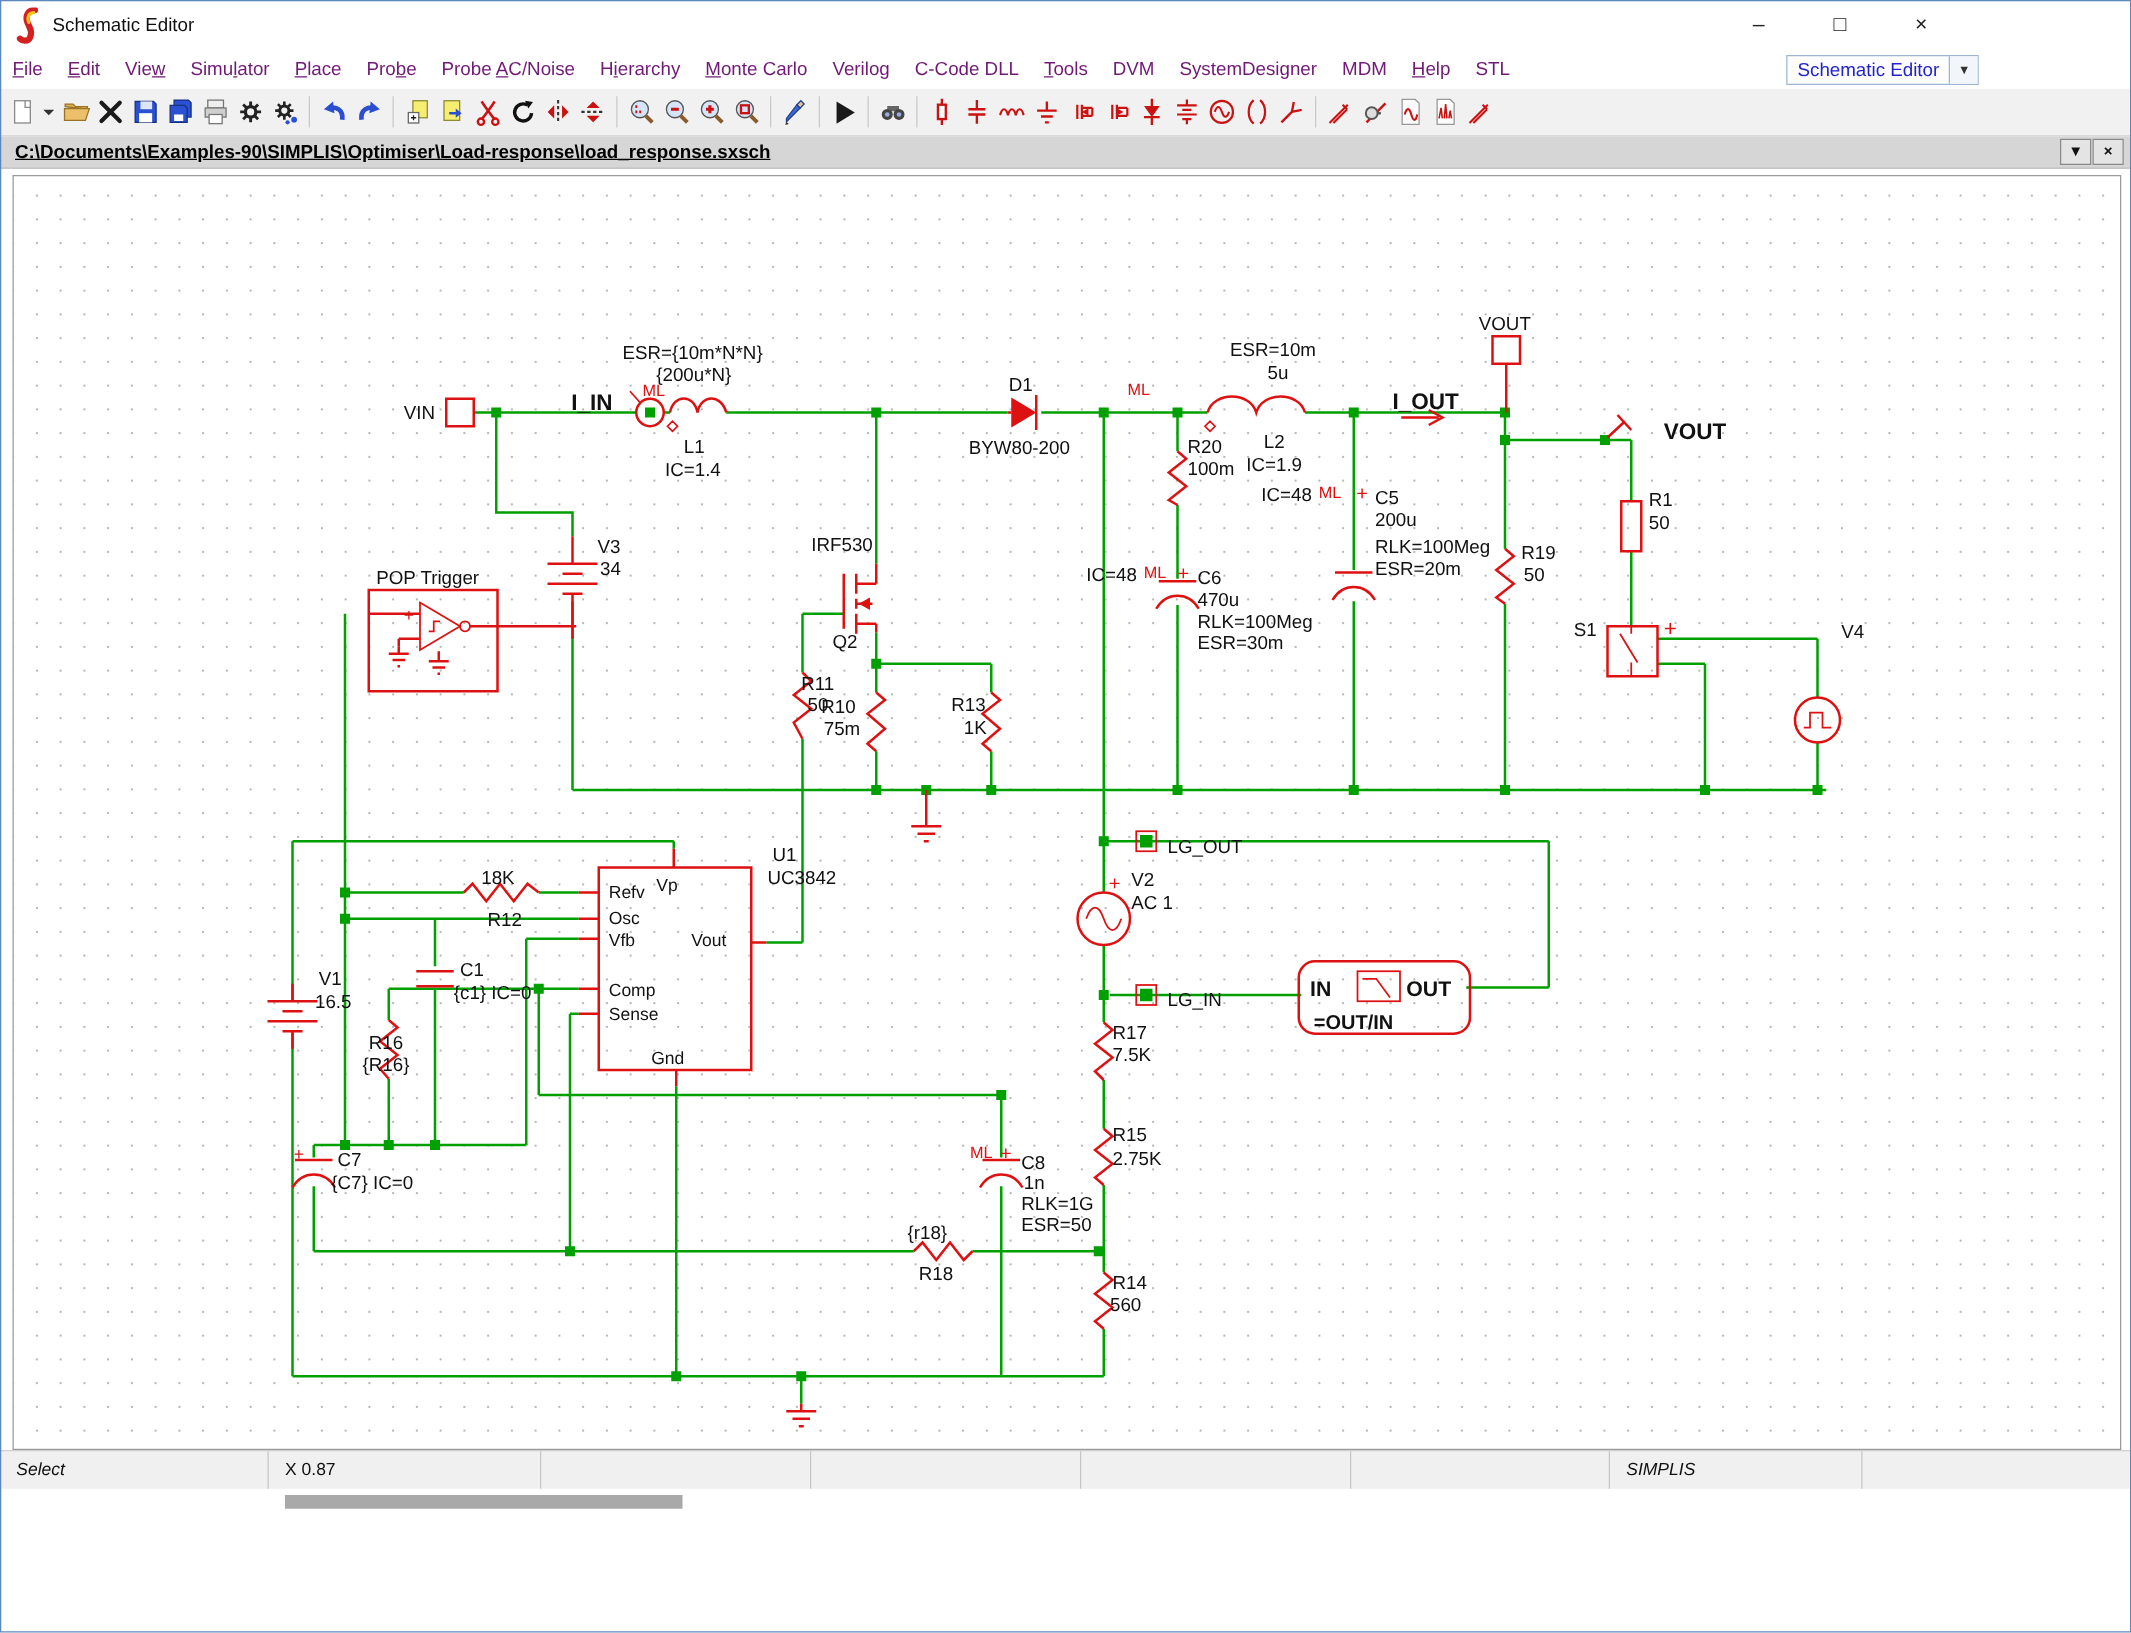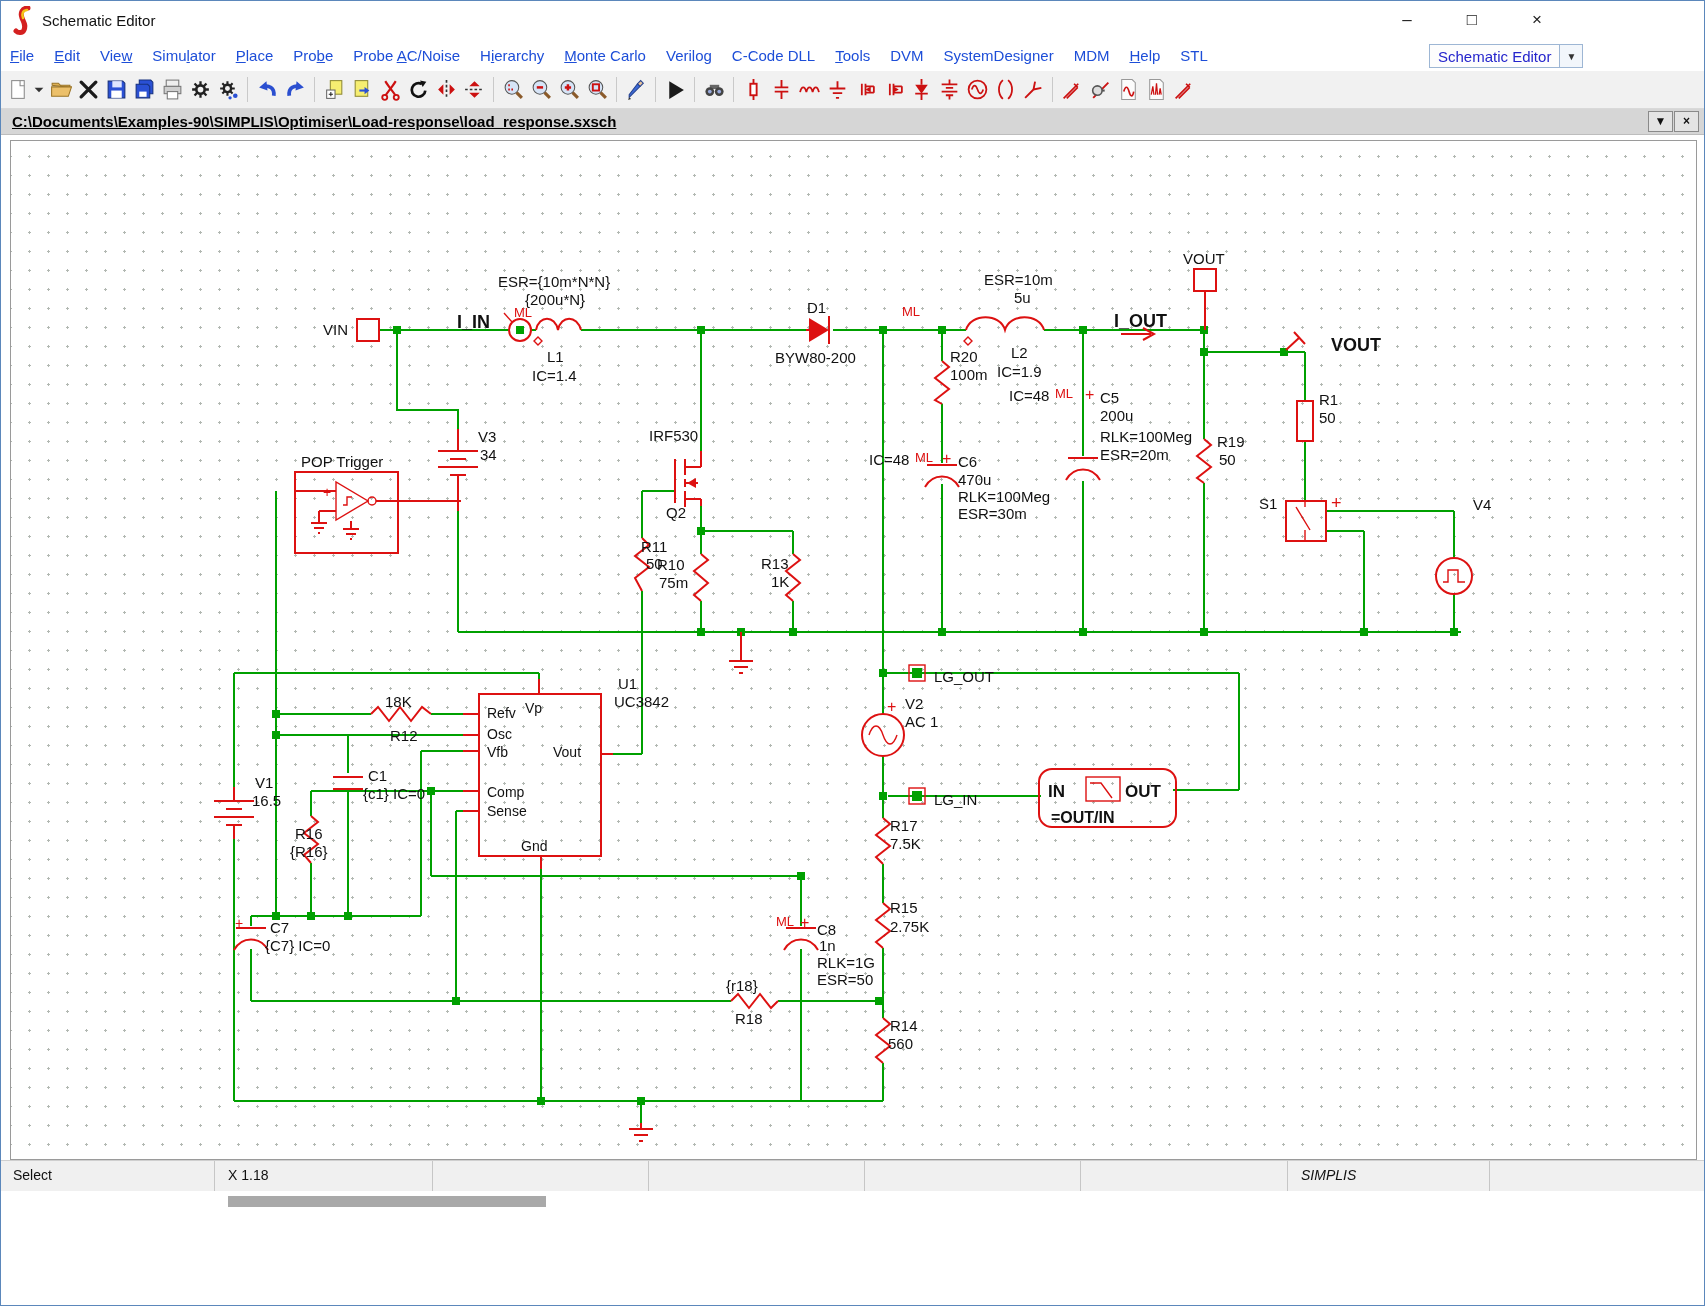--- a/index.html
+++ b/index.html
@@ -7,21 +7,21 @@
        font-family:"Liberation Sans",sans-serif;overflow:hidden;}
   .frame{position:absolute;inset:0;border:1px solid #5b87bb;pointer-events:none;z-index:50;}
   
   .titlebar{position:absolute;top:0;left:0;right:0;height:42px;background:#fff;}
   .logo{position:absolute;left:12px;top:6px;}
   .title{position:absolute;left:42px;top:12px;font-size:15px;color:#111;}
   .winbtn{position:absolute;top:4px;width:46px;height:32px;text-align:center;
           font-size:17px;line-height:32px;color:#222;}
   
   .menubar{position:absolute;top:42px;left:0;right:0;height:29px;background:#fff;}
-  .menu-item{display:inline-block;padding:5px 10px 4px 10px;font-size:15px;color:#1d4ed8;}
+  .menu-item{display:inline-block;padding:5px 10px 4px 10px;font-size:15px;color:#701a75;}
   .menu-item .u{text-decoration:underline;}
   .combo{position:absolute;left:1429px;top:2px;height:22px;border:1px solid #9db6d4;
          background:#fdfdfd;display:flex;align-items:center;font-size:15px;color:#2424cc;}
   .combo .lbl{padding:0 8px;}
   .combo .caret{border-left:1px solid #9db6d4;padding:0 6px;font-size:10px;color:#333;height:100%;
                 display:flex;align-items:center;background:#f2f6fb;}
   
   .toolbar{position:absolute;top:71px;left:0;right:0;height:37px;background:#f1f1f1;
            border-bottom:1px solid #d9d9d9;display:flex;align-items:center;padding-left:4px;}
   .tbtn{width:28px;height:28px;display:flex;align-items:center;justify-content:center;}
@@ -512,22 +512,22 @@
         <text x="816" y="984" font-size="15" fill="#111">ESR=50</text>
         <text x="725" y="990" font-size="15" fill="#111">{r18}</text>
         <text x="734" y="1023" font-size="15" fill="#111">R18</text>
         <text x="889" y="1030" font-size="15" fill="#111">R14</text>
         <text x="887" y="1048" font-size="15" fill="#111">560</text>
       </g>
 </svg>
 </div>
 
 <div class="statusbar" id="statusbar">
-    <div class="sbcell" style="width: 215px;">Select</div>
-    <div class="sbcell" style="width: 218px;">X 1.18</div>
+    <div class="sbcell" style="width: 215px; font-style: italic;">Select</div>
+    <div class="sbcell" style="width: 218px;">X 0.87</div>
     <div class="sbcell" style="width: 216px;"></div>
     <div class="sbcell" style="width: 216px;"></div>
     <div class="sbcell" style="width: 216px;"></div>
     <div class="sbcell" style="width: 207px;"></div>
     <div class="sbcell" style="width: 202px; font-style: italic;">SIMPLIS</div>
     <div class="sbcell" style="width: 215px;"></div>
   </div>
 <div class="fragment"></div>
 
 </body></html>

